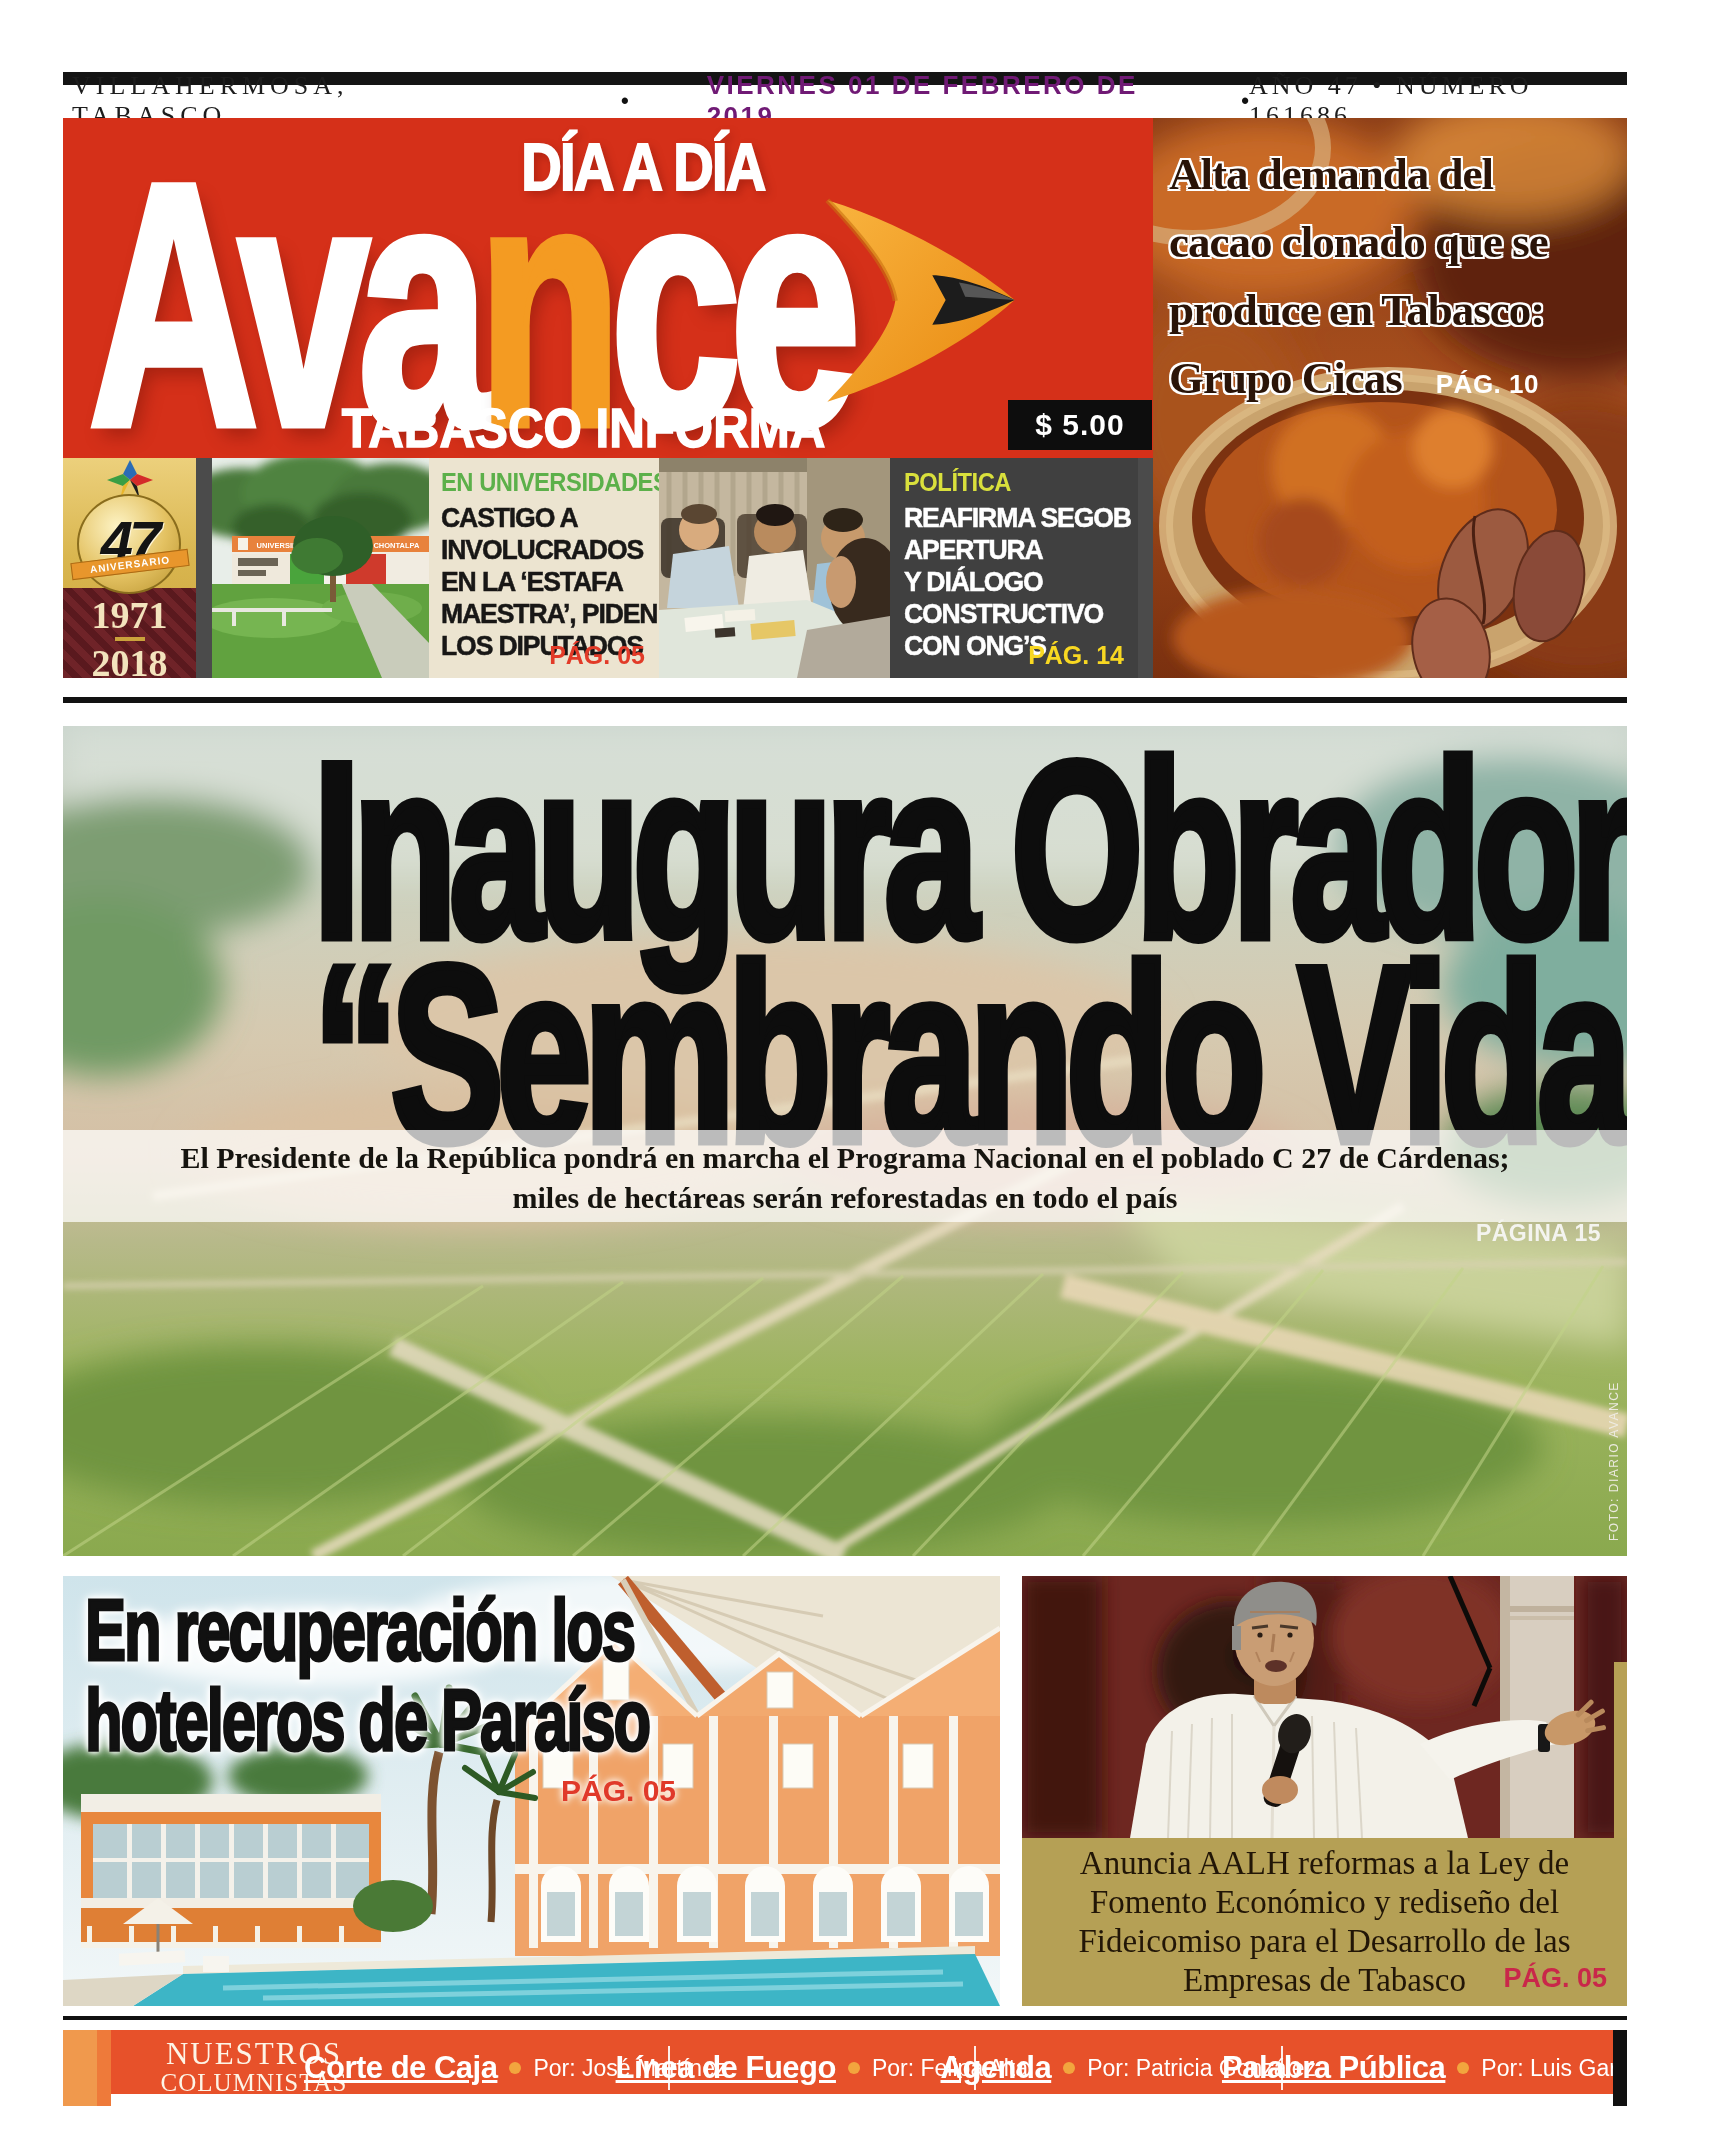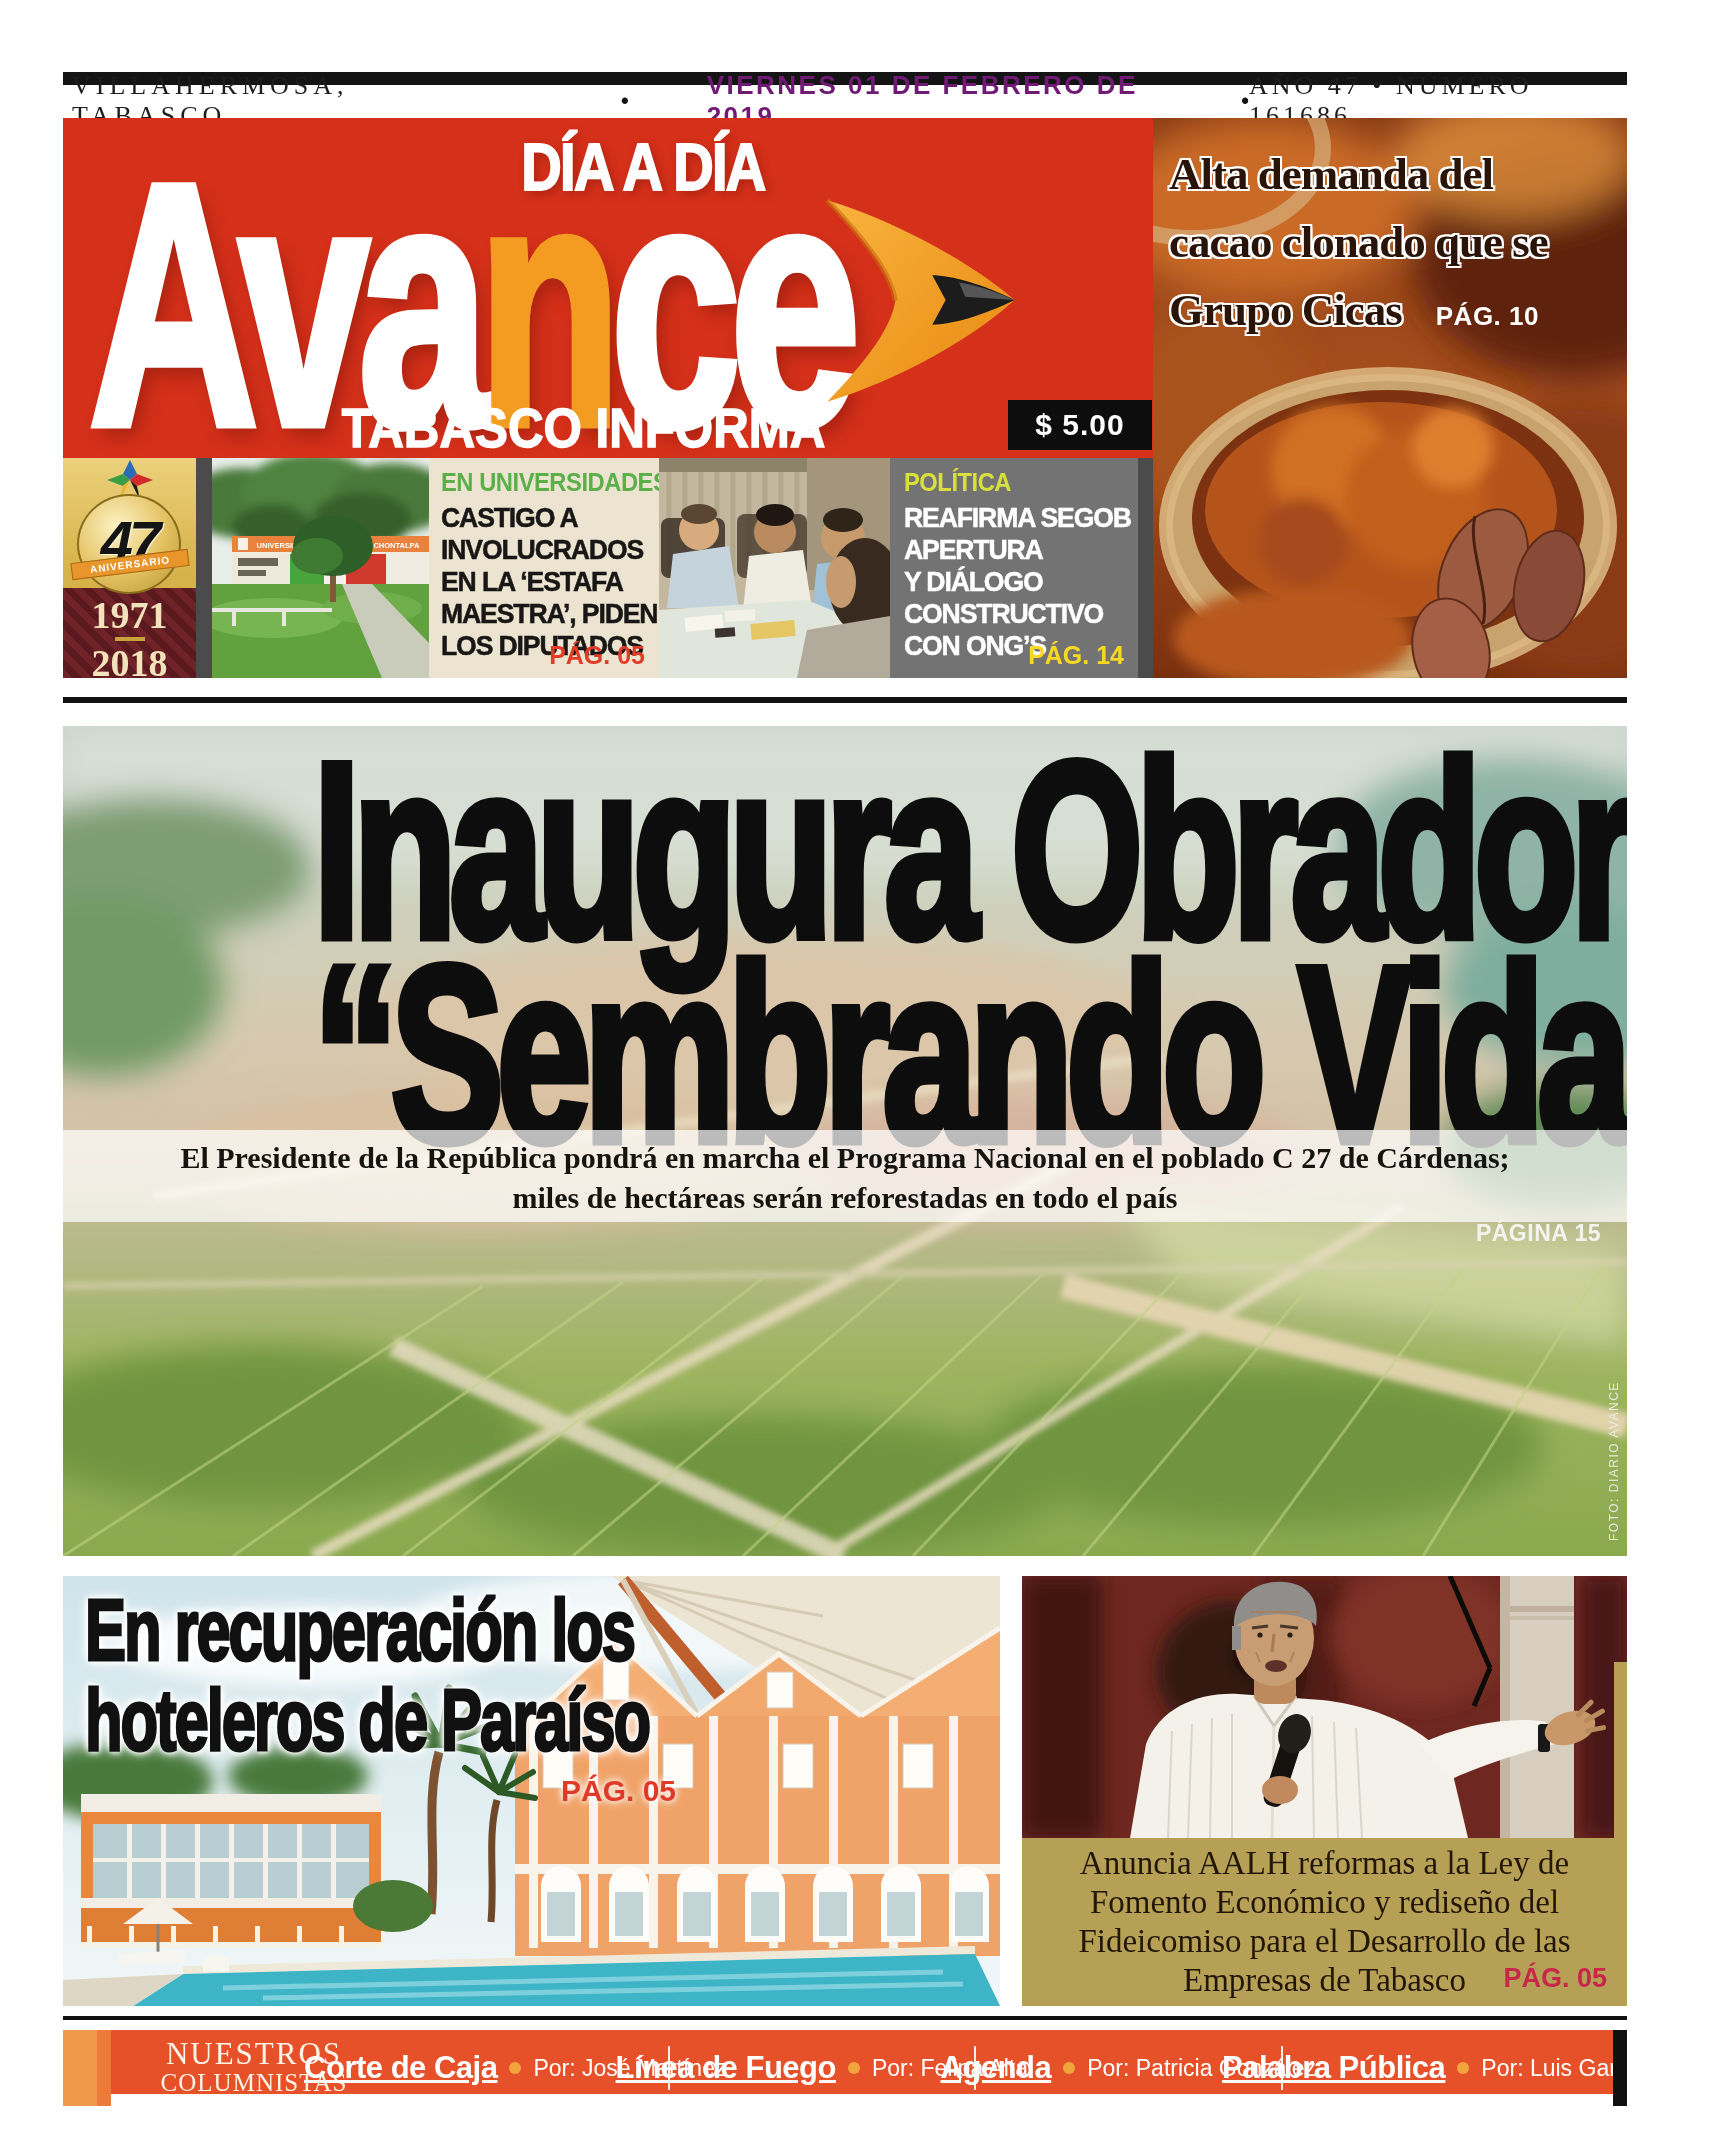--- a/index.html
+++ b/index.html
@@ -39,21 +39,21 @@
   .circle{position:absolute;left:14px;top:36px;width:104px;height:100px;border-radius:50%;background:radial-gradient(circle at 38% 32%,#fdf3c4,#e3c161 55%,#b8922e);border:2px solid #8a6d1d;z-index:2;}
   .n47{font:italic bold 58px/92px "Liberation Sans",sans-serif;text-align:center;color:#141414;letter-spacing:-4px;text-shadow:1px 1px 0 #fff6d8;}
   .ribbon{position:absolute;left:-8px;top:60px;width:118px;height:17px;background:#e8962c;border:1px solid #a96a14;transform:rotate(-7deg);font:bold 10px/15px "Liberation Sans",sans-serif;color:#fff;text-align:center;letter-spacing:1px;}
   .years{position:absolute;left:0;right:0;top:130px;bottom:0;background:repeating-linear-gradient(45deg,#6f2328 0 7px,#5a191e 7px 14px);text-align:center;color:#f3e3bd;font:bold 38px/42px "Liberation Serif",serif;padding-top:6px;}
   .ydiv{width:30px;height:4px;background:#caa23c;margin:1px auto;}
   .gstrip{width:16px;background:#4b4b4b;flex:none;}
   .g2{width:15px;}
   .uniphoto{width:217px;height:220px;display:block;flex:none;}
   .meeting{width:231px;height:220px;display:block;flex:none;}
   .cream{position:relative;width:230px;background:#ece4d0;padding:10px 12px;flex:none;overflow:hidden;}
-  .orangeb{position:relative;width:248px;background:#737373;padding:10px 14px;flex:none;overflow:hidden;}
+  .orangeb{position:relative;width:248px;background:#404040;padding:10px 14px;flex:none;overflow:hidden;}
   .kick{font:bold 25px/28px "Liberation Sans",sans-serif;letter-spacing:-.5px;transform:scaleX(.95);transform-origin:0 0;white-space:nowrap;}
   .green{color:#5cb04a;}
   .kyellow{color:#d9e03c;}
   .plines{margin-top:6px;}
   .plines div{font:bold 28px/32px "Liberation Sans",sans-serif;letter-spacing:-1.2px;transform:scaleX(.95);transform-origin:0 0;white-space:nowrap;}
   .cream .plines div{color:#181716;-webkit-text-stroke:.5px #181716;}
   .orangeb .plines div{color:#fff;-webkit-text-stroke:.5px #fff;}
   .pgref{position:absolute;right:14px;bottom:8px;font:bold 25px "Liberation Sans",sans-serif;}
   .pr{color:#e23b28;}
   .py{color:#f8d822;}
@@ -178,20 +178,21 @@
           <ellipse cx="330" cy="452" rx="40" ry="64" fill="#9c5a40" transform="rotate(24 330 452)"></ellipse>
           <ellipse cx="396" cy="468" rx="34" ry="56" fill="#8a4a38" transform="rotate(12 396 468)"></ellipse>
           <ellipse cx="298" cy="532" rx="38" ry="52" fill="#a55f46" transform="rotate(-12 298 532)"></ellipse>
         </g>
         <path d="M322,398 C314,430 338,474 330,506" stroke="#4a2012" stroke-width="3" fill="none"></path>
       </g>
     </svg>
     <div class="cacao-head">
       <div>Alta demanda del</div>
       <div>cacao clonado que se</div>
+      <div>produce en Tabasco:</div>
       <div><span>Grupo Cicas</span><span class="pg-white">PÁG. 10</span></div>
     </div>
   </div>
 
   <div class="strip">
     <div class="gold">
       <svg class="star" width="46" height="40" viewBox="0 0 46 40">
         <polygon points="23,20 16,14 23,0 30,14" fill="#2b6cb5"></polygon>
         <polygon points="23,20 30,14 46,20 30,26" fill="#d42b2a"></polygon>
         <polygon points="23,20 16,14 0,20 16,26" fill="#3a9e44"></polygon>

